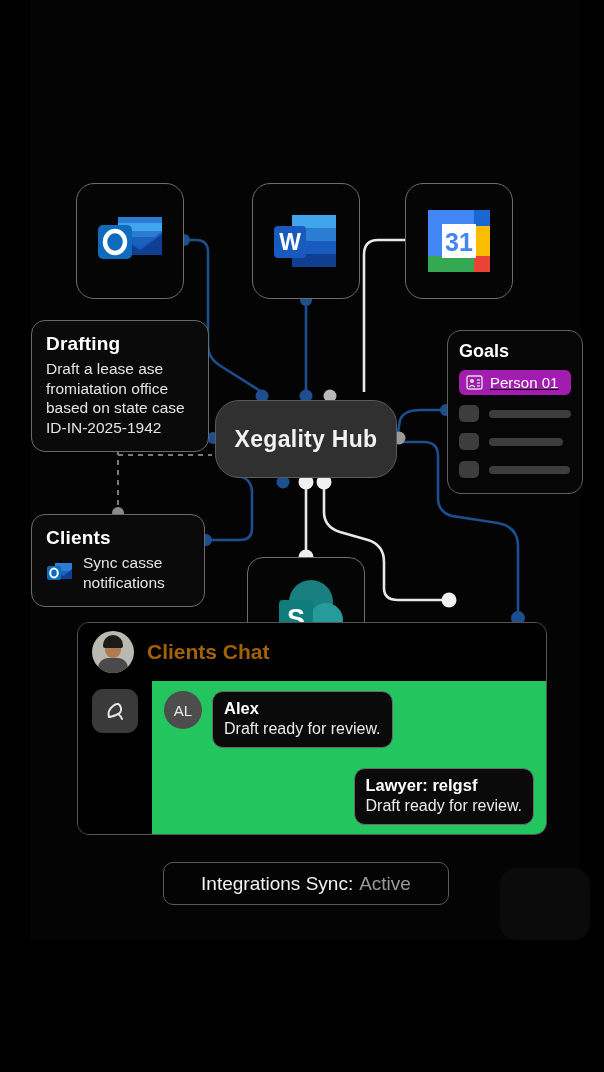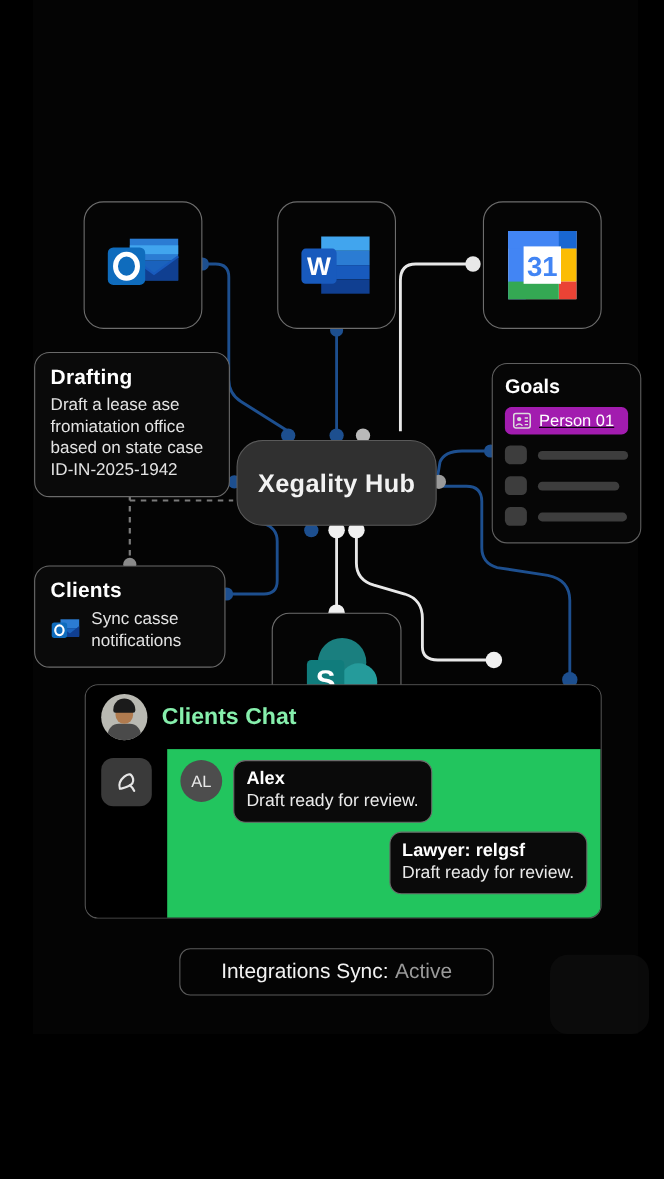--- a/index.html
+++ b/index.html
@@ -44,21 +44,21 @@
     height: 116px;
     border-radius: 18px;
     background: #050505;
     border: 1px solid #6d6d6d;
     display: flex;
     align-items: center;
     justify-content: center;
   }
   .app-card.outlook { left: 76px;  top: 183px; }
   .app-card.word    { left: 252px; top: 183px; }
-  .app-card.gcal    { left: 439px; top: 183px; }
+  .app-card.gcal    { left: 405px; top: 183px; }
   .app-card.share   { left: 247px; top: 557px; width: 118px; height: 100px; border-radius: 16px; }
 
   
   .note-card {
     position: absolute;
     border-radius: 14px;
     background: #0a0a0a;
     border: 1px solid #6a6a6a;
     padding: 12px 14px 14px 14px;
   }
@@ -174,21 +174,21 @@
   }
   #chat-header {
     height: 58px;
     display: flex;
     align-items: center;
     gap: 13px;
     padding: 0 14px;
     background: #000000;
   }
   #chat-header .chat-title {
-    color: #86efac;
+    color: #a16207;
     font-size: 21px;
     font-weight: bold;
   }
   .avatar-photo {
     width: 42px; height: 42px;
     border-radius: 50%;
     background: #b9b9b2;
     flex: none;
     position: relative;
     overflow: hidden;
@@ -266,21 +266,21 @@
     line-height: 20px;
   }
   .bubble .b-text {
     color: #eaeaea;
     font-size: 16px;
     line-height: 21px;
   }
   .msg-out {
     display: flex;
     justify-content: flex-end;
-    margin-top: 8px;
+    margin-top: 20px;
   }
 
   
   #status-pill {
     position: absolute;
     left: 163px; top: 862px;
     width: 286px; height: 43px;
     border-radius: 10px;
     border: 1px solid #5a5a5a;
     background: #040404;

